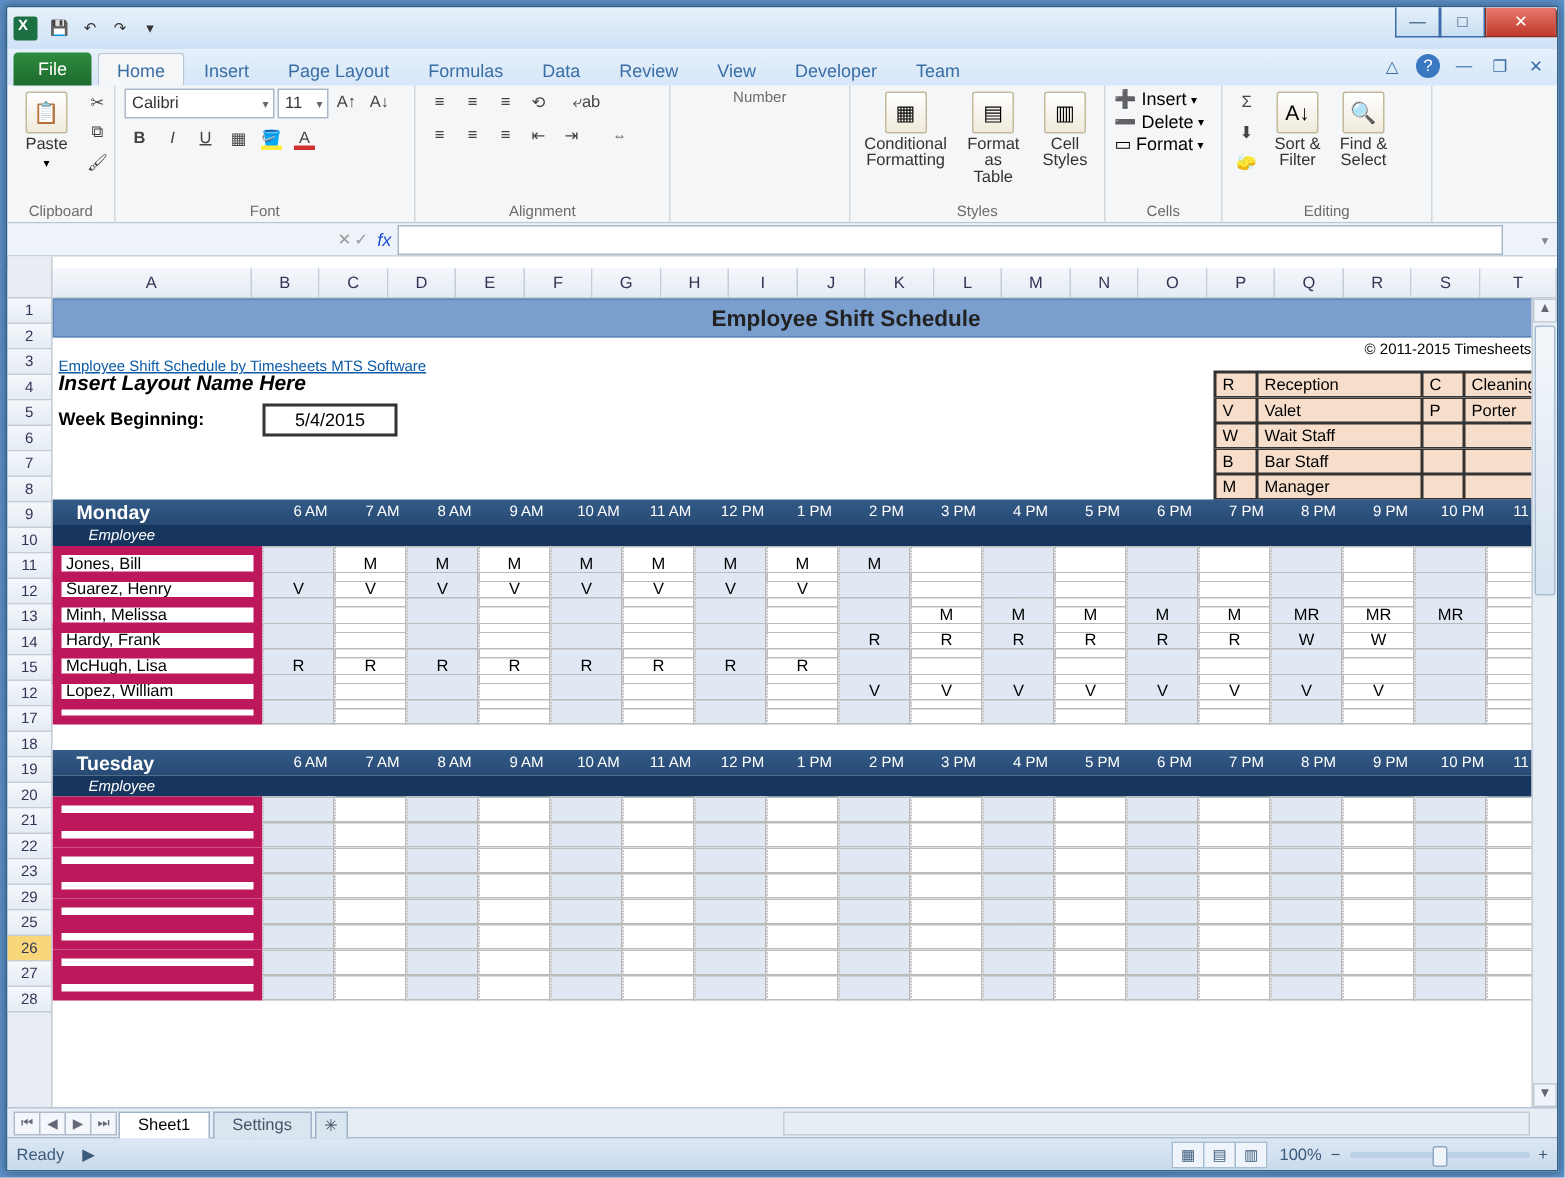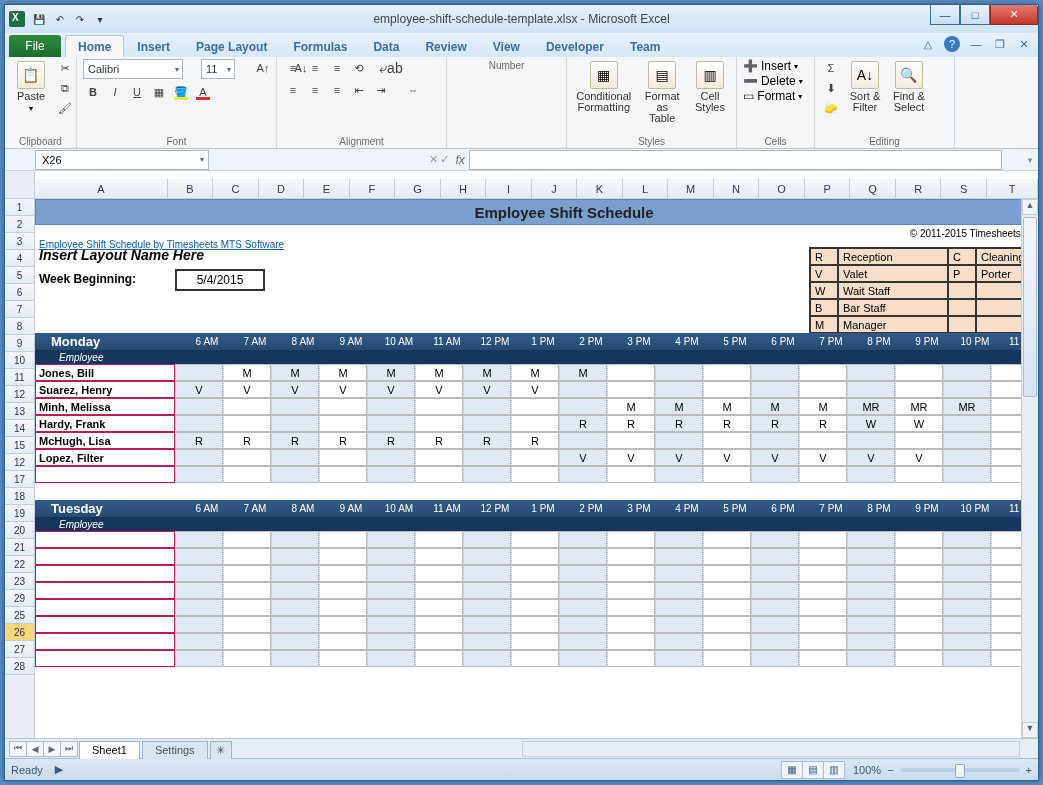--- a/index.html
+++ b/index.html
@@ -11,21 +11,21 @@
   .excel-icon::before { content:"X"; color:#fff; font-size:10px; font-weight:bold; position:absolute; left:3px; top:1px; }
   .qat { display:flex; gap:2px; margin-left:2px; }
   .qat-btn { width:18px; height:18px; border:1px solid transparent; border-radius:2px; display:flex; align-items:center; justify-content:center; font-size:10px; color:#333; }
   .title-text { position:absolute; left:50%; transform:translateX(-50%); color:#444; font-size:12px; }
   .win-controls { position:absolute; right:0; top:0; display:flex; }
   .wc { width:30px; height:20px; border:1px solid #3b6ea5; border-top:none; background:linear-gradient(#e6f0fa,#c9dff3); display:flex; align-items:center; justify-content:center; font-size:11px; color:#2b4d6f; }
   .wc.close { width:48px; background:linear-gradient(#e87a6d,#c0392b); color:#fff; border-color:#8b2b20; border-top-right-radius:3px;}
   
   .tab-row { height:24px; background:linear-gradient(#e6f0fa,#d6e7f8); display:flex; align-items:flex-end; padding-left:0; position:relative; }
   .file-tab { width:52px; height:22px; background:linear-gradient(#2d8b3e,#1d6b2c); color:#fff; display:flex; align-items:center; justify-content:center; font-size:12px; border-top-left-radius:3px; border-top-right-radius:3px; margin-right:4px; margin-left:4px; }
-  .rtab { height:22px; padding:0 12px; display:flex; align-items:center; color:#3a6ea5; font-size:12px; cursor:pointer; border:1px solid transparent; border-bottom:none;font-weight:bold; }
+  .rtab { height:22px; padding:0 12px; display:flex; align-items:center; color:#3a6ea5; font-size:12px; cursor:pointer; border:1px solid transparent; border-bottom:none; }
   .rtab.active { background:#f5f6f7; border-color:#b7c5d5; color:#3a6ea5; border-top-left-radius:3px; border-top-right-radius:3px; }
   .tab-help { position:absolute; right:6px; top:3px; display:flex; gap:8px; color:#3a6ea5; }
   .tab-help span { width:16px; height:16px; display:flex; align-items:center; justify-content:center; border-radius:50%; font-size:11px; }
   .tab-help .q { background:#3a78c2; color:#fff; }
   
   .ribbon { height:92px; background:#f5f6f7; border-bottom:1px solid #b7c5d5; display:flex; }
   .group { border-right:1px solid #d0d8e0; display:flex; flex-direction:column; justify-content:space-between; padding:2px 6px 0 6px; }
   .group-label { text-align:center; font-size:10px; color:#6b6b6b; padding:1px 0; position:relative; }
   .group-content { flex:1; display:flex; align-items:flex-start; gap:4px; }
   .big-btn { display:flex; flex-direction:column; align-items:center; gap:2px; padding:2px 4px; min-width:40px; }
@@ -33,21 +33,21 @@
   .big-btn .cap { font-size:11px; color:#333; text-align:center; line-height:11px; }
   .mini-col { display:flex; flex-direction:column; gap:2px; }
   .mini { width:20px; height:18px; border:1px solid transparent; display:flex; align-items:center; justify-content:center; font-size:11px; color:#444; }
   .combo { height:20px; border:1px solid #a9b8c8; background:#fff; font-size:11px; padding:1px 14px 1px 4px; position:relative; color:#333; display:flex; align-items:center;}
   .combo::after { content:"▾"; position:absolute; right:3px; font-size:8px; color:#666; }
   
   .formula-row { height:22px; display:flex; align-items:center; border-bottom:1px solid #c9d4df; background:#eef3f9; }
   .namebox { width:174px; height:20px; margin-left:30px; border:1px solid #a9b8c8; background:#fff; font-size:11px; padding-left:6px; display:flex; align-items:center; position:relative; }
   .namebox::after { content:"▾"; position:absolute; right:4px; font-size:8px; color:#666; }
   .fx-btns { margin-left:220px; display:flex; gap:2px; color:#999; font-size:11px; }
-  .fx-label { margin-left:6px; font-style:italic; color:#737373; }
+  .fx-label { margin-left:6px; font-style:italic; color:#1d4ed8; }
   .formula-input { flex:1; height:20px; margin:0 20px 0 4px; border:1px solid #a9b8c8; background:#fff; }
   .fb-expand { width:16px; color:#888; font-size:9px; text-align:center; }
   
   .grid-wrap { position:relative; flex:1; overflow:hidden; display:flex; }
   .row-headers { width:30px; background:#e9edf3; border-right:1px solid #c4ccd6; }
   .grid-main { flex:1; overflow:hidden; position:relative; }
   .col-headers { height:20px; display:flex; background:#e9edf3; border-bottom:1px solid #c4ccd6; position:relative; margin-top:8px;}
   .corner { position:absolute; left:0; top:8px; width:30px; height:20px; background:#e9edf3; border-right:1px solid #c4ccd6; border-bottom:1px solid #c4ccd6; z-index:2; }
   .ch { border-right:1px solid #c4ccd6; text-align:center; font-size:11px; color:#335; display:flex; align-items:center; justify-content:center; background:linear-gradient(#f4f7fb,#e5ecf4); }
   .rh { height:17px; border-bottom:1px solid #c4ccd6; text-align:center; font-size:10px; color:#335; display:flex; align-items:center; justify-content:center; background:linear-gradient(#f4f7fb,#e5ecf4); }
@@ -59,21 +59,21 @@
   .copyright-text { font-size:10px; text-align:right; }
   .company-name { font-weight:bold; font-style:italic; font-size:14px; }
   .legend-table { border:1px solid #333; display:grid; grid-template-columns:28px 110px 28px 110px; font-size:11px; }
   .legend-table div { border:1px solid #333; background:#f6decb; padding:1px 4px; height:17px; display:flex; align-items:center; }
   .week-begin-lbl { font-weight:bold; }
   .date-box { border:2px solid #333; text-align:center; font-size:12px; display:flex; align-items:center; justify-content:center; }
   .day-header { background:linear-gradient(#335a88,#274a73); color:#fff; font-weight:bold; font-size:13px; display:flex; align-items:center; padding-left:8px; height:17px;}
   .day-times { font-size:10px; text-align:center; font-weight:normal;}
   .emp-header { background:#17365d; color:#fff; font-style:italic; font-size:10px; height:14px; display:flex; align-items:center; padding-left:24px; }
   .sched-row { display:grid; height:17px; font-size:11px; }
-  .sched-row .name { border:1px solid #be185d; padding-left:3px; display:flex; align-items:center;font-weight:bold; }
+  .sched-row .name { border:6px solid #be185d; padding-left:3px; display:flex; align-items:center; }
   .sched-row .slot { border:1px solid #bbb; border-left:1px dotted #bbb; text-align:center; display:flex; align-items:center; justify-content:center; }
   .sched-row .slot.shade { background:#dfe8f3; }
   
   .tabs-bar { height:20px; background:#e6edf5; border-top:1px solid #b7c5d5; display:flex; align-items:center; position:relative; }
   .tab-nav { display:flex; margin-left:4px; }
   .tab-nav span { width:18px; height:16px; border:1px solid #b0bccb; background:#f3f6fa; margin-right:-1px; display:flex; align-items:center; justify-content:center; font-size:9px; color:#667; }
   .sheet-tab { height:18px; padding:0 12px; background:#fff; border:1px solid #9fb1c6; border-bottom:none; margin-left:2px; font-size:11px; display:flex; align-items:center; position:relative; top:1px; }
   .sheet-tab.inactive { background:#dbe5f0; color:#456; }
   .hscroll-right { position:absolute; left:50%; right:18px; height:16px; top:2px; background:#e6edf5; border:1px solid #c4ccd6; }
   .status-bar { height:22px; background:linear-gradient(#dbe7f4,#cbdaec); border-top:1px solid #a9bdd2; display:flex; align-items:center; padding:0 6px; font-size:11px; color:#3a5a7a; }
@@ -92,21 +92,20 @@
 <div class="window">
 
   <div class="titlebar">
     <div class="excel-icon"></div>
     <div class="qat">
       <div class="qat-btn">💾</div>
       <div class="qat-btn">↶</div>
       <div class="qat-btn">↷</div>
       <div class="qat-btn">▾</div>
     </div>
-    <div class="title-text">employee-shift-schedule-template.xlsx - Microsoft Excel</div>
     <div class="win-controls">
       <div class="wc">—</div>
       <div class="wc">□</div>
       <div class="wc close">✕</div>
     </div>
   </div>
 
   <div class="tab-row">
     <div class="file-tab">File</div>
     <div class="rtab active">Home</div>
@@ -140,21 +139,21 @@
           <div class="mini">✂</div>
           <div class="mini">⧉</div>
           <div class="mini">🖌</div>
         </div>
       </div>
       <div class="group-label">Clipboard</div>
     </div>
 
     <div class="group" style="width:200px">
       <div class="group-content" style="flex-direction:column; gap:4px; width:100%">
-        <div style="display:flex; gap:18px">
+        <div style="display:flex; gap:2px">
           <div class="combo" style="width:100px">Calibri</div>
           <div class="combo" style="width:34px">11</div>
           <div class="mini">A↑</div>
           <div class="mini">A↓</div>
         </div>
         <div style="display:flex; gap:2px">
           <div class="mini" style="font-weight:bold">B</div>
           <div class="mini" style="font-style:italic">I</div>
           <div class="mini" style="text-decoration:underline">U</div>
           <div class="mini">▦</div>
@@ -165,21 +164,21 @@
       <div class="group-label">Font</div>
     </div>
 
     <div class="group" style="width:170px">
       <div class="group-content" style="flex-direction:column; gap:4px;">
         <div style="display:flex; gap:2px">
           <div class="mini">≡</div>
           <div class="mini">≡</div>
           <div class="mini">≡</div>
           <div class="mini">⟲</div>
-          <div class="mini" style="width:40px;font-size:14px">⤶ab</div>
+          <div class="mini" style="width:40px;font-size:11px">⤶ab</div>
         </div>
         <div style="display:flex; gap:2px">
           <div class="mini">≡</div>
           <div class="mini">≡</div>
           <div class="mini">≡</div>
           <div class="mini">⇤</div>
           <div class="mini">⇥</div>
           <div class="mini" style="width:40px;font-size:9px">⇔</div>
         </div>
       </div>
@@ -248,21 +247,20 @@
             <div class="ico">🔍</div>
             <div class="cap" style="white-space:pre-line">Find &amp;
 Select</div>
           </div>
       </div>
       <div class="group-label">Editing</div>
     </div>
   </div>
 
   <div class="formula-row">
-    <div class="namebox">X26</div>
     <div class="fx-btns">
       <span>✕</span>
       <span>✓</span>
     </div>
     <span class="fx-label">fx</span>
     <div class="formula-input"></div>
     <div class="fb-expand">▾</div>
   </div>
 
   <div class="grid-wrap">
@@ -497,21 +495,21 @@
               <div class="slot shade"></div>
               <div class="slot"></div>
               <div class="slot shade"></div>
               <div class="slot"></div>
               <div class="slot shade"></div>
               <div class="slot"></div>
             </div>
           </div>
           <div style="height: 17px; width: 1058px; position: relative;">
             <div class="sched-row" style="width:1058px;grid-template-columns:140px 48px 48px 48px 48px 48px 48px 48px 48px 48px 48px 48px 48px 48px 48px 48px 48px 48px 48px 54px">
-              <div class="name">Lopez, Filter</div>
+              <div class="name">Lopez, William</div>
               <div class="slot shade"></div>
               <div class="slot"></div>
               <div class="slot shade"></div>
               <div class="slot"></div>
               <div class="slot shade"></div>
               <div class="slot"></div>
               <div class="slot shade"></div>
               <div class="slot"></div>
               <div class="slot shade">V</div>
               <div class="slot">V</div>

